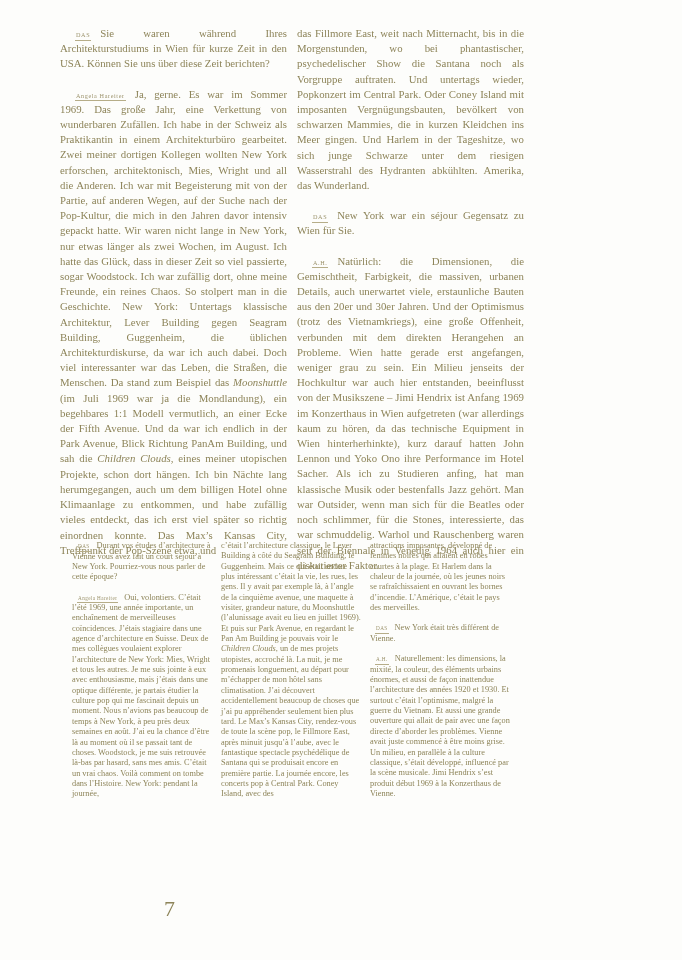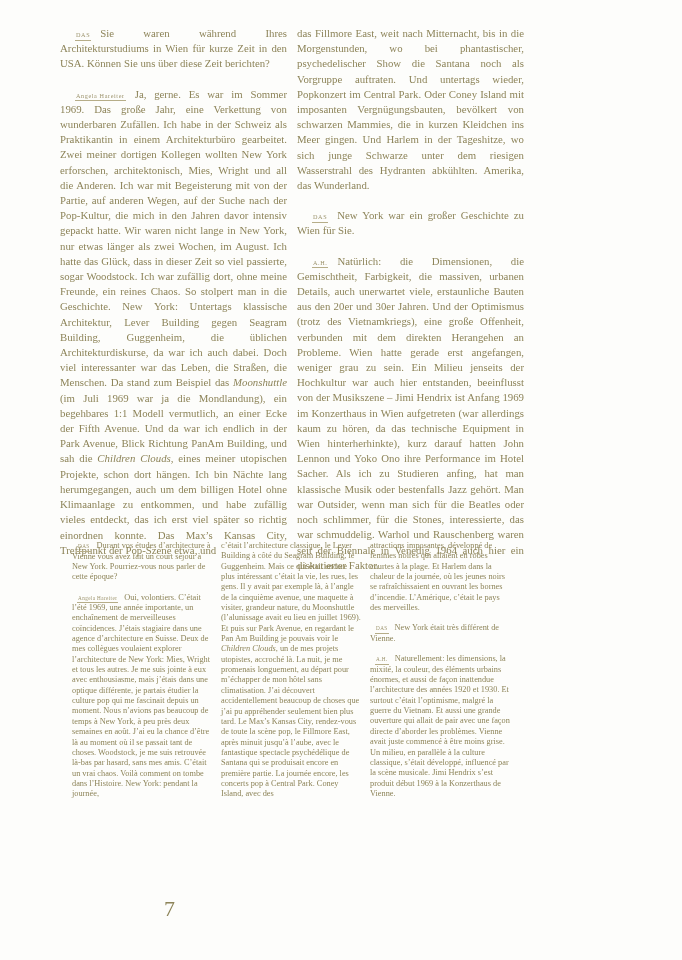--- a/index.html
+++ b/index.html
@@ -71,21 +71,21 @@
 
 <div class="page">
 
   <section class="sec sec-top" lang="de">
     <div class="top-col">
       <p class="para labeled"><span class="speaker">DAS</span><span class="txt">Sie waren während Ihres Architekturstudiums in Wien für kurze Zeit in den USA. Können Sie uns über diese Zeit berichten?</span></p>
       <p class="para labeled"><span class="speaker">Angela Hareiter</span><span class="txt">Ja, gerne. Es war im Sommer 1969. Das große Jahr, eine Verkettung von wunderbaren Zufällen. Ich habe in der Schweiz als Praktikantin in einem Architekturbüro gearbeitet. Zwei meiner dortigen Kollegen wollten New York erforschen, architektonisch, Mies, Wright und all die Anderen. Ich war mit Begeisterung mit von der Partie, auf anderen Wegen, auf der Suche nach der Pop-Kultur, die mich in den Jahren davor intensiv gepackt hatte. Wir waren nicht lange in New York, nur etwas länger als zwei Wochen, im August. Ich hatte das Glück, dass in dieser Zeit so viel passierte, sogar Woodstock. Ich war zufällig dort, ohne meine Freunde, ein reines Chaos. So stolpert man in die Geschichte. New York: Untertags klassische Architektur, Lever Building gegen Seagram Building, Guggenheim, die üblichen Architekturdiskurse, da war ich auch dabei. Doch viel interessanter war das Leben, die Straßen, die Menschen. Da stand zum Beispiel das </span><i class="txt">Moonshuttle</i><span class="txt"> (im Juli 1969 war ja die Mondlandung), ein begehbares 1:1 Modell vermutlich, an einer Ecke der Fifth Avenue. Und da war ich endlich in der Park Avenue, Blick Richtung PanAm Building, und sah die </span><i class="txt">Children Clouds</i><span class="txt">, eines meiner utopischen Projekte, schon dort hängen. Ich bin Nächte lang herumgegangen, auch um dem billigen Hotel ohne Klimaanlage zu entkommen, und habe zufällig vieles entdeckt, das ich erst viel später so richtig einordnen konnte. Das Max’s Kansas City, Treffpunkt der Pop-Szene etwa, und</span></p>
     </div>
     <div class="top-col">
       <p class="para"><span class="txt">das Fillmore East, weit nach Mitternacht, bis in die Morgenstunden, wo bei phantastischer, psychedelischer Show die Santana noch als Vorgruppe auftraten. Und untertags wieder, Popkonzert im Central Park. Oder Coney Island mit imposanten Vergnügungsbauten, bevölkert von schwarzen Mammies, die in kurzen Kleidchen ins Meer gingen. Und Harlem in der Tageshitze, wo sich junge Schwarze unter dem riesigen Wasserstrahl des Hydranten abkühlten. Amerika, das Wunderland.</span></p>
-      <p class="para labeled"><span class="speaker">DAS</span><span class="txt">New York war ein großer Geschichte zu Wien für Sie.</span></p>
+      <p class="para labeled"><span class="speaker">DAS</span><span class="txt">New York war ein séjour Gegensatz zu Wien für Sie.</span></p>
       <p class="para labeled"><span class="speaker">A.H.</span><span class="txt">Natürlich: die Dimensionen, die Gemischtheit, Farbigkeit, die massiven, urbanen Details, auch unerwartet viele, erstaunliche Bauten aus den 20er und 30er Jahren. Und der Optimismus (trotz des Vietnamkriegs), eine große Offenheit, verbunden mit dem direkten Herangehen an Probleme. Wien hatte gerade erst angefangen, weniger grau zu sein. Ein Milieu jenseits der Hochkultur war auch hier entstanden, beeinflusst von der Musikszene – Jimi Hendrix ist Anfang 1969 im Konzerthaus in Wien aufgetreten (war allerdings kaum zu hören, da das technische Equipment in Wien hinterherhinkte), kurz darauf hatten John Lennon und Yoko Ono ihre Performance im Hotel Sacher. Als ich zu Studieren anfing, hat man klassische Musik oder bestenfalls Jazz gehört. Man war Outsider, wenn man sich für die Beatles oder noch schlimmer, für die Stones, interessierte, das war schmuddelig. Warhol und Rauschenberg waren seit der Biennale in Venedig 1964 auch hier ein diskutierter Faktor.</span></p>
     </div>
   </section>
 
   <section class="sec sec-bottom" lang="fr">
     <div class="bottom-col">
       <p class="para labeled"><span class="speaker">DAS</span><span class="txt">Durant vos études d’architecture à Vienne vous avez fait un court séjour à New York. Pourriez-vous nous parler de cette époque?</span></p>
       <p class="para labeled"><span class="speaker">Angela Hareiter</span><span class="txt">Oui, volontiers. C’était l’été 1969, une année importante, un enchaînement de merveilleuses coïncidences. J’étais stagiaire dans une agence d’architecture en Suisse. Deux de mes collègues voulaient explorer l’architecture de New York: Mies, Wright et tous les autres. Je me suis jointe à eux avec enthousiasme, mais j’étais dans une optique différente, je partais étudier la culture pop qui me fascinait depuis un moment. Nous n’avions pas beaucoup de temps à New York, à peu près deux semaines en août. J’ai eu la chance d’être là au moment où il se passait tant de choses. Woodstock, je me suis retrouvée là-bas par hasard, sans mes amis. C’était un vrai chaos. Voilà comment on tombe dans l’Histoire. New York: pendant la journée,</span></p>
     </div>
     <div class="bottom-col">

